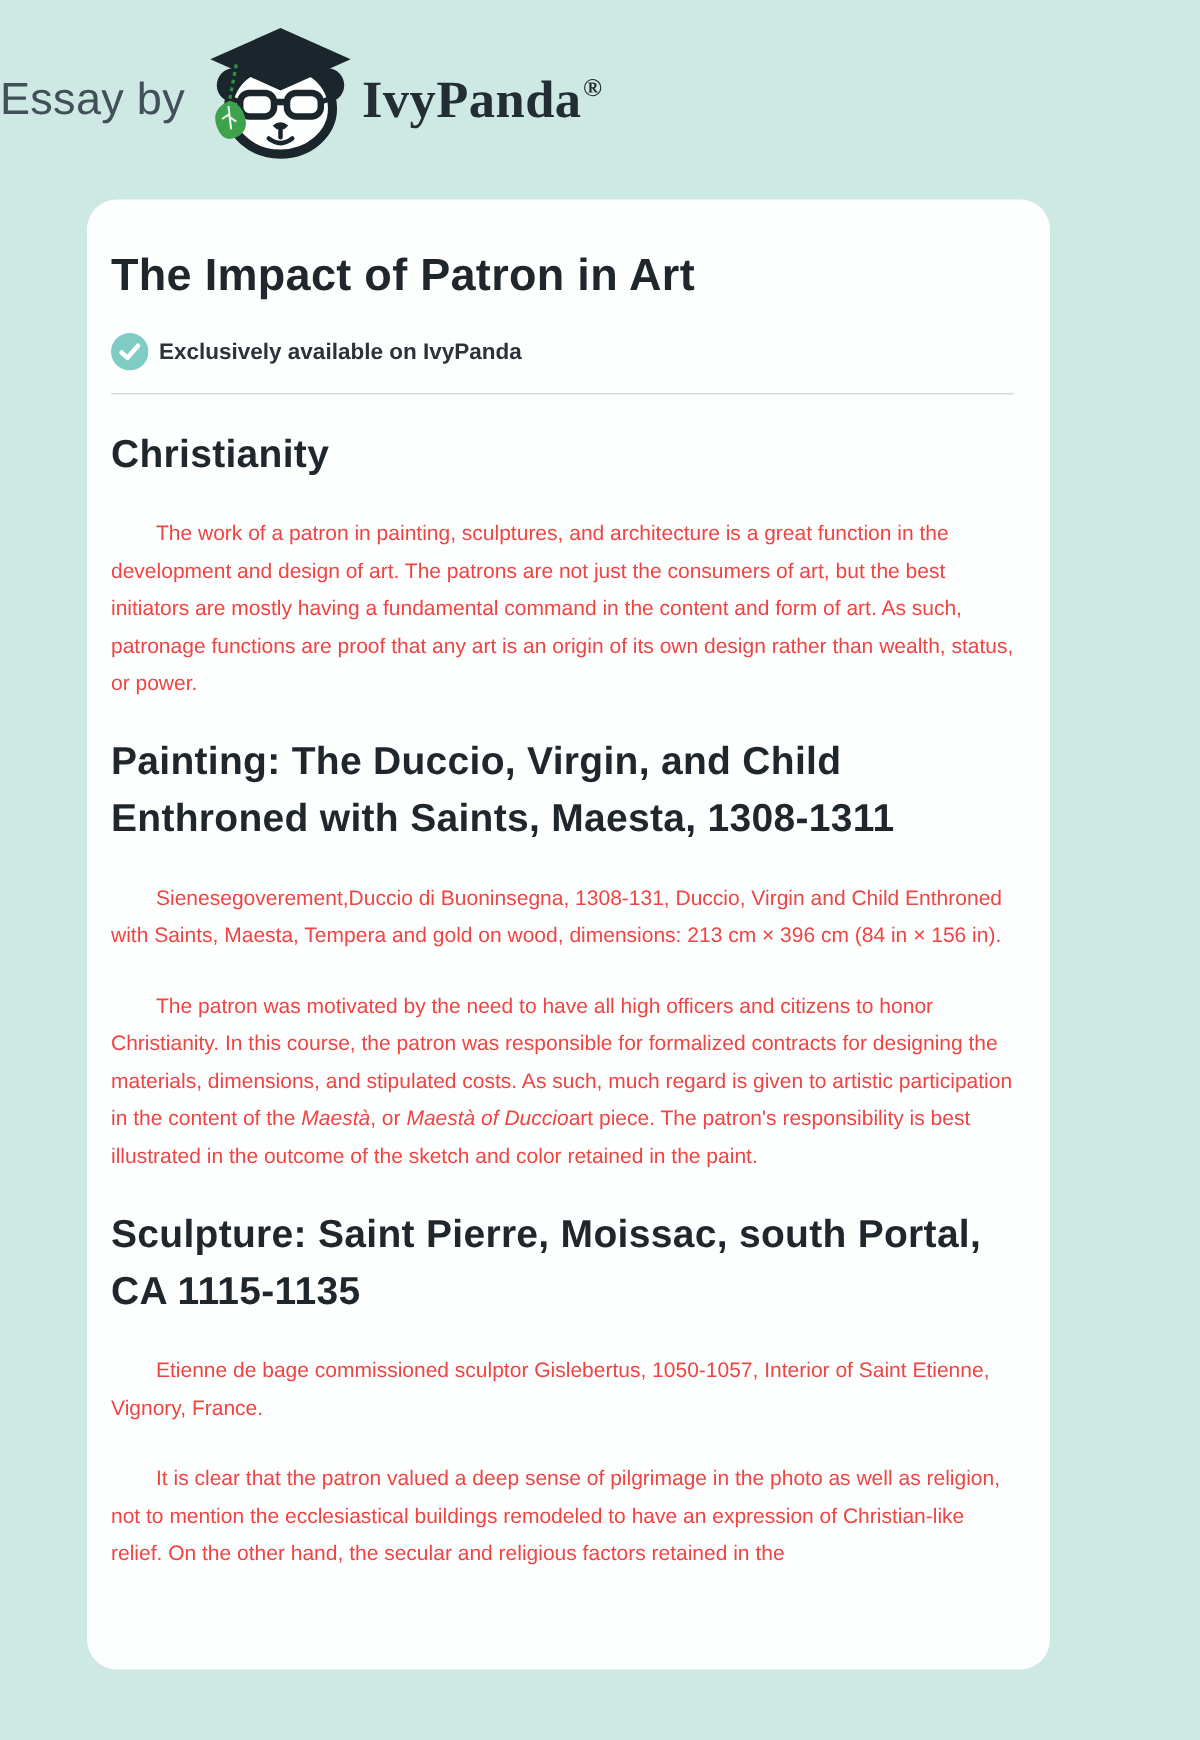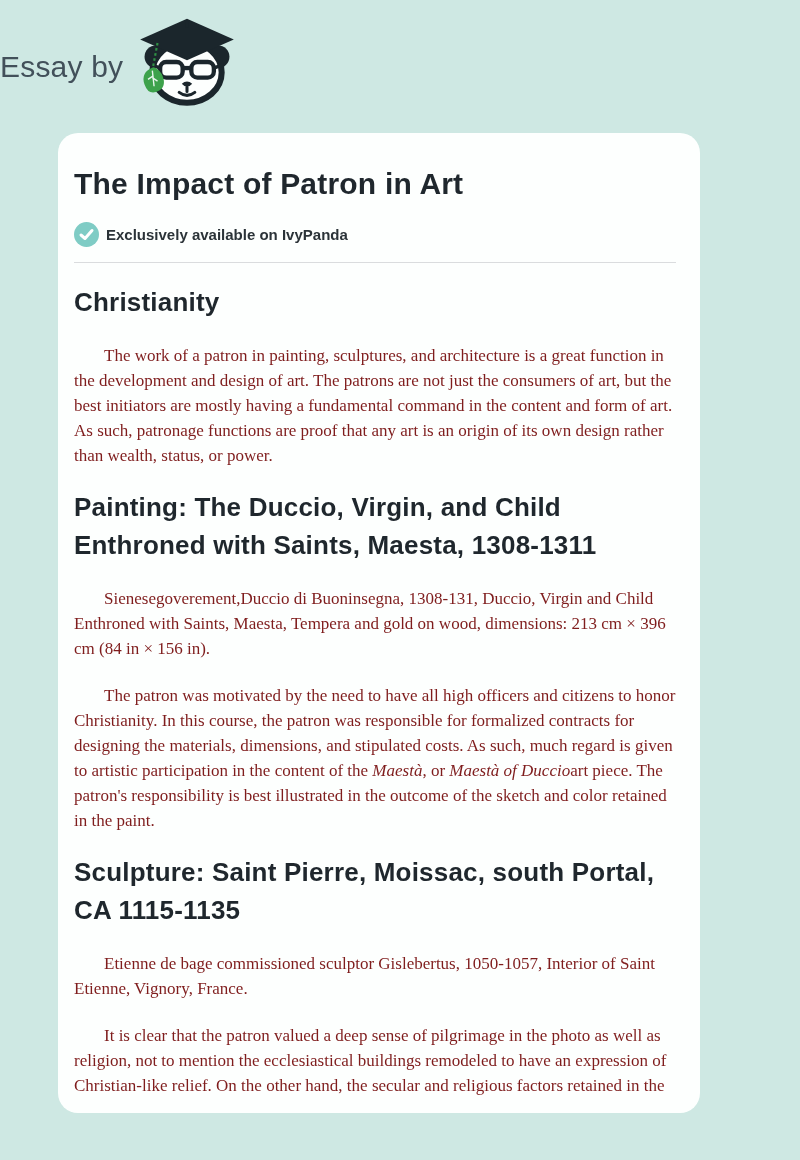--- a/index.html
+++ b/index.html
@@ -93,25 +93,24 @@
     margin: 20px 0 0;
     font-size: 26px;
     line-height: 38px;
     font-weight: bold;
     color: #1f272d;
     white-space: pre-line;
     letter-spacing: 0.2px;
   }
   .para {
     margin: 22px 0 0;
-    font-size: 17px;
+    font-size: 14px;
     line-height: 25px;
-    color: #7f1d1d;
+    color: #ef4444;
     text-indent: 30px;
-    font-family: Liberation Serif, serif;
   }
   .para em { font-style: italic; }
 </style>
 </head>
 <body>
 
 <div class="page">
 
   <header class="site-header">
     <span class="essay-by">Essay by</span>
@@ -132,20 +131,21 @@
         <path d="M60 79 L60 84 M51 85 Q60 92 69 85" stroke="#1b262c" stroke-width="3.5" fill="none" stroke-linecap="round"></path>
 
         <polygon points="60,0 114,24 60,48 6,24" fill="#1b262c"></polygon>
         <path d="M60 2 L60 10" stroke="#1b262c" stroke-width="4"></path>
 
         <path d="M26 28 L20 60" stroke="#2f8f44" stroke-width="2.5" stroke-dasharray="3,3" fill="none"></path>
         <path d="M21 56 Q6 62 11 76 Q16 90 28 83 Q37 77 31 64 Q27 57 21 56 Z" fill="#3da24b"></path>
         <path d="M20 60 L22 78 M20 68 L26 72 M21 66 L15 70" stroke="#e8f5ec" stroke-width="1.6" fill="none"></path>
       </svg>
     </span>
+    <span class="brand"><span>IvyPanda</span><sup>®</sup></span>
   </header>
 
   <main class="card">
     <h1 class="title">The Impact of Patron in Art</h1>
 
     <div class="badge">
       <span class="badge-icon">
         <svg viewBox="0 0 25 25" xmlns="http://www.w3.org/2000/svg">
           <circle cx="12.5" cy="12.5" r="12.5" fill="#7fccc5"></circle>
           <polyline points="7,13 11,16.5 18,8.5" fill="none" stroke="#ffffff" stroke-width="3" stroke-linecap="round" stroke-linejoin="round"></polyline>

